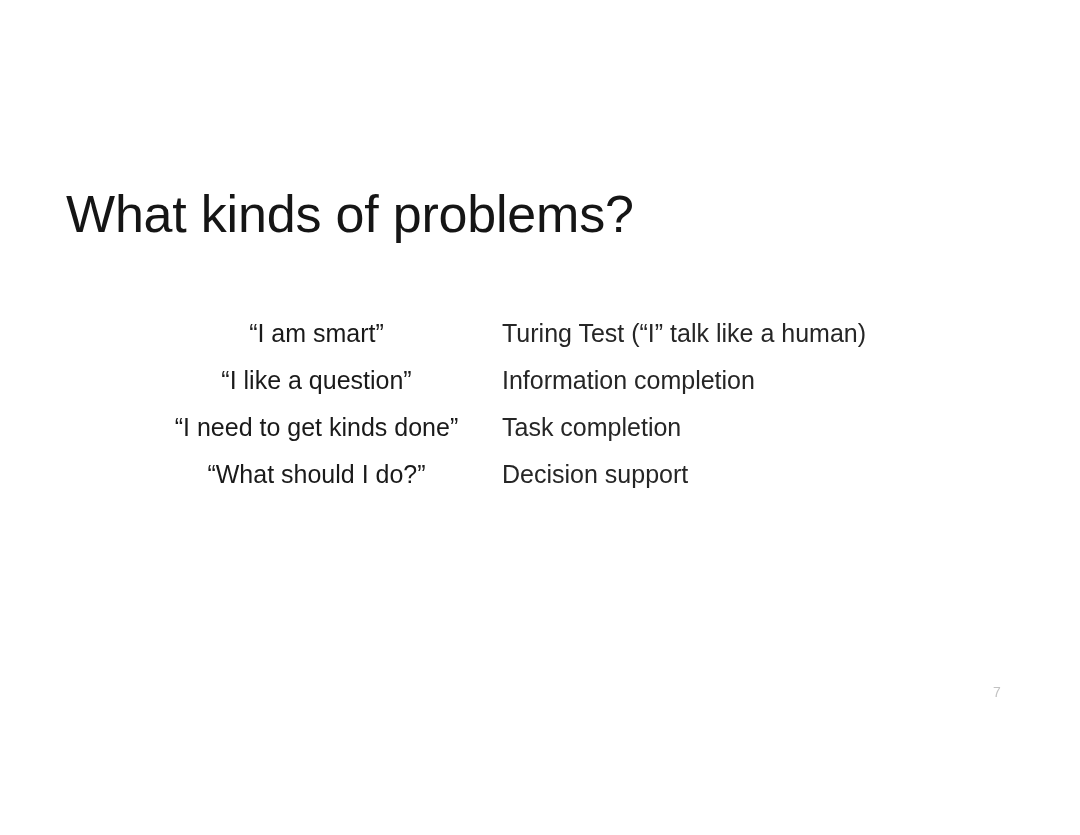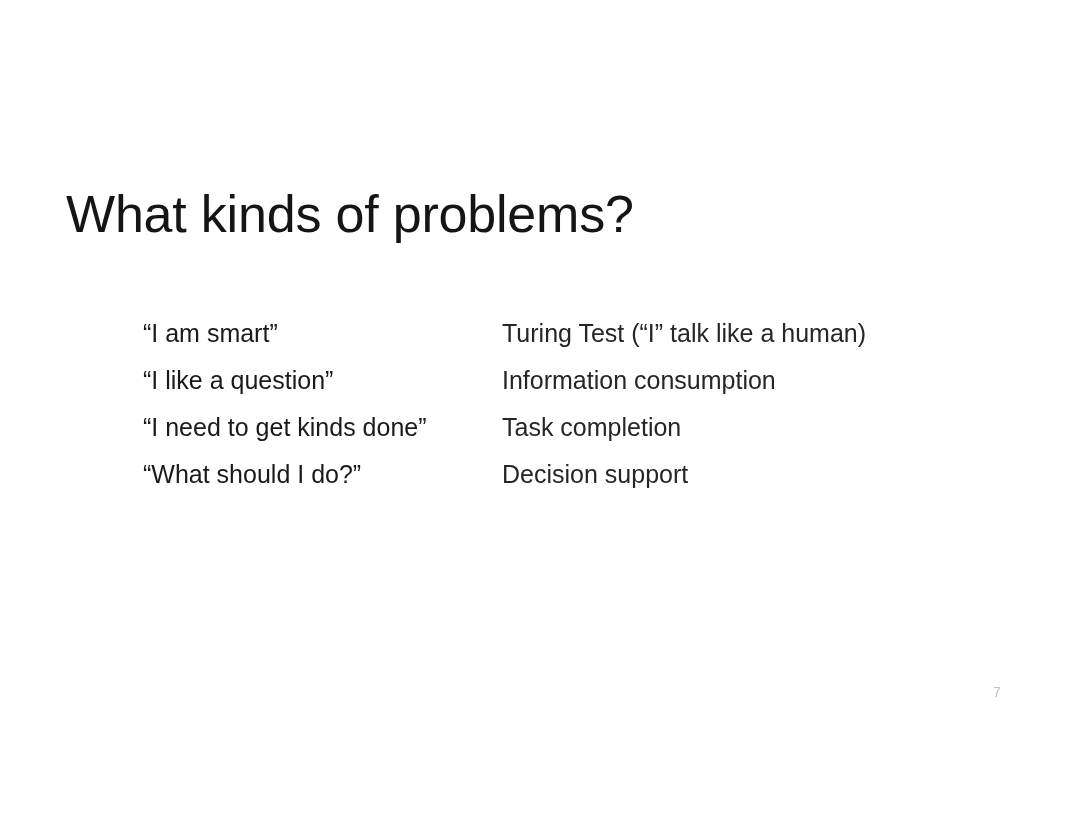--- a/index.html
+++ b/index.html
@@ -51,20 +51,21 @@
   }
 
   .col-left {
     width: 347px;
     flex: 0 0 347px;
     font-size: 25px;
     font-weight: 400;
     color: #1a1a1a;
     line-height: 30px;
     white-space: nowrap;
+    text-align: center;
   }
 
   .col-right {
     flex: 1 1 auto;
     font-size: 25px;
     font-weight: 400;
     color: #262626;
     line-height: 30px;
     white-space: nowrap;
     margin-left: 12px;
@@ -92,21 +93,21 @@
 
   <div class="body-table">
 
     <div class="body-row">
       <div class="col-left">“I am smart”</div>
       <div class="col-right">Turing Test (“I” talk like a human)</div>
     </div>
 
     <div class="body-row">
       <div class="col-left">“I like a question”</div>
-      <div class="col-right">Information consumption</div>
+      <div class="col-right">Information completion</div>
     </div>
 
     <div class="body-row">
       <div class="col-left">“I need to get kinds done”</div>
       <div class="col-right">Task completion</div>
     </div>
 
     <div class="body-row">
       <div class="col-left">“What should I do?”</div>
       <div class="col-right">Decision support</div>

